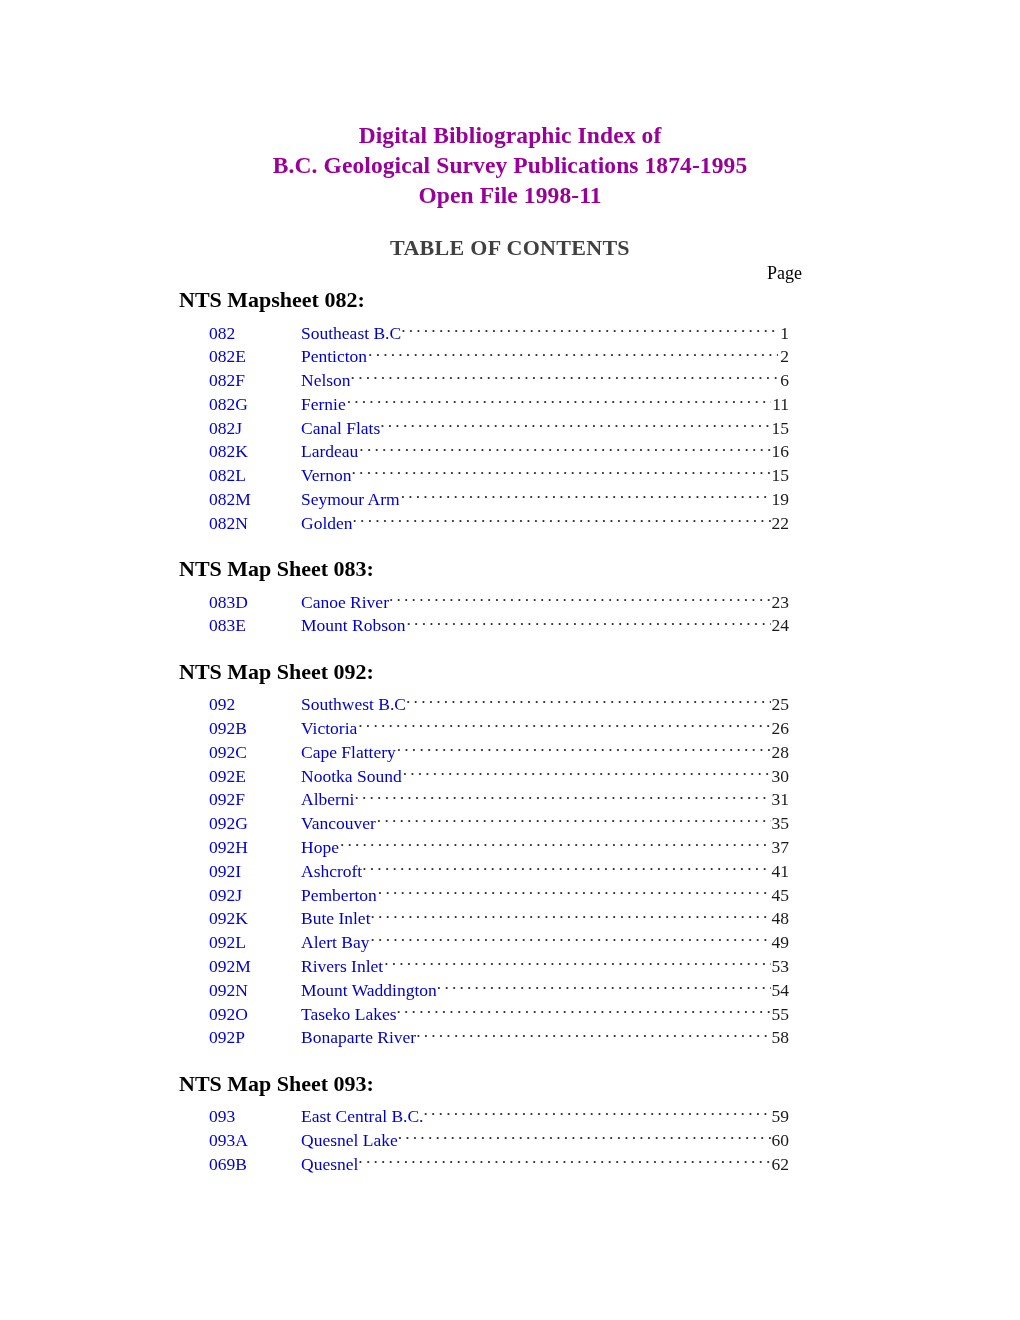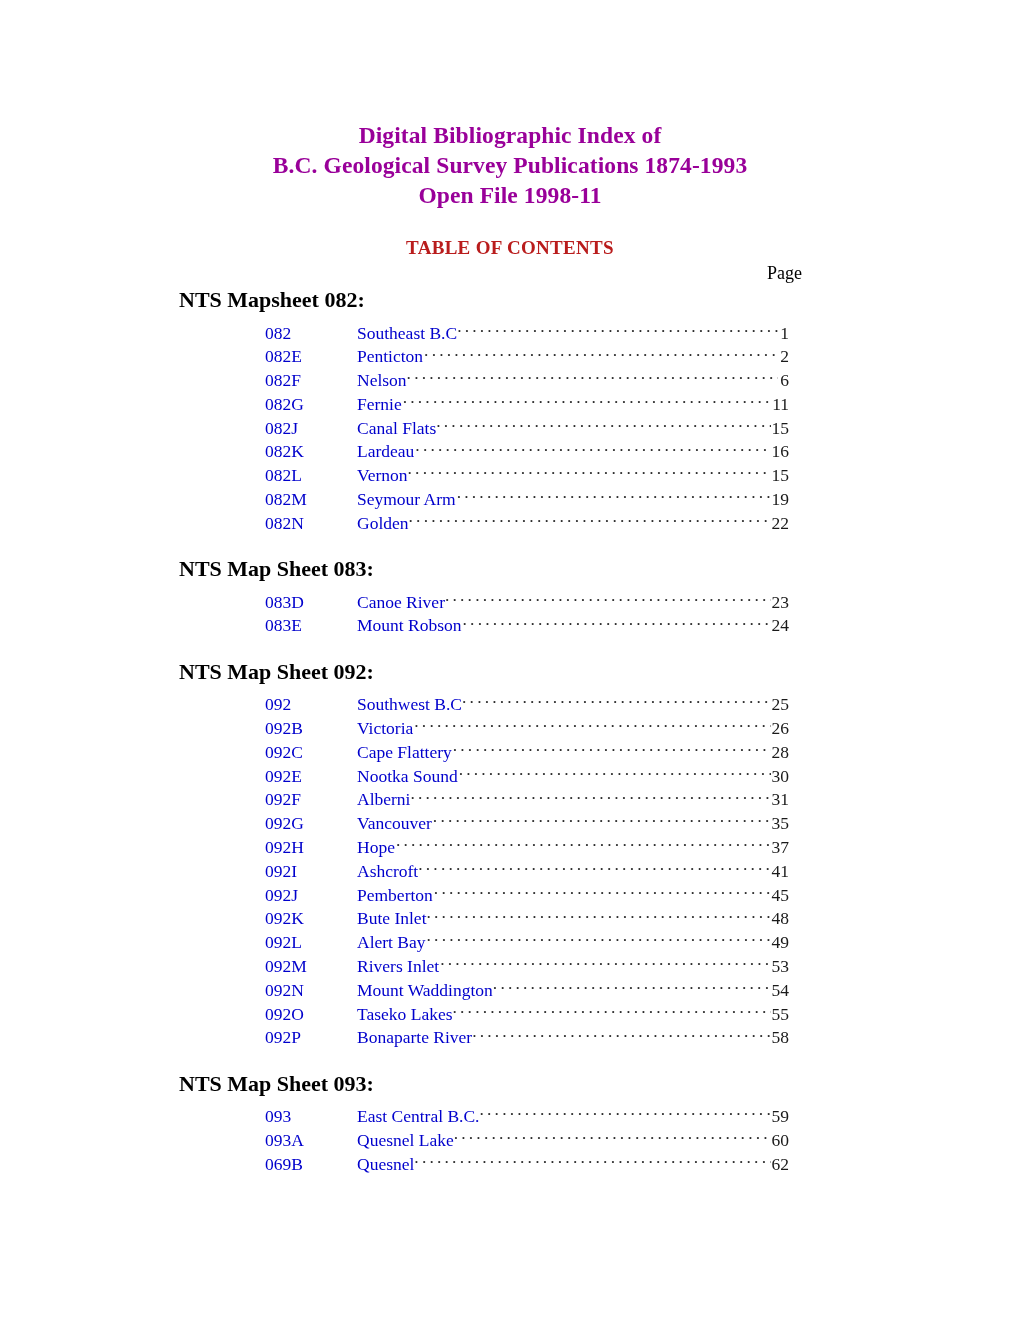--- a/index.html
+++ b/index.html
@@ -43,23 +43,23 @@
   }
 
   
   .toc-heading {
     position: absolute;
     left: 180px;
     top: 236px;
     width: 660px;
     text-align: center;
     font-weight: bold;
-    font-size: 19px;
+    font-size: 22px;
     line-height: 24px;
-    color: #b91c1c;
+    color: #404040;
     letter-spacing: 0.3px;
   }
 
   .page-label {
     position: absolute;
     left: 396px;
     top: 262px;
     width: 406px;
     text-align: right;
     font-size: 18px;
@@ -105,21 +105,21 @@
     line-height: 23.8px;
     height: 23.8px;
     color: #0000cc;
     white-space: nowrap;
   }
 
   .entry-code {
     display: inline-block;
     width: 92px;
     flex: 0 0 92px;
-    margin-left: 86px;
+    margin-left: 30px;
     color: #0000cc;
   }
 
   .entry-title {
     color: #0000cc;
     flex: 0 0 auto;
   }
 
   
   .entry-leader {
@@ -153,21 +153,21 @@
     padding-left: 0px;
   }
 </style>
 </head>
 <body>
 
 <div class="page">
 
   <div class="title-block">
     <div class="title-line">Digital Bibliographic Index of</div>
-    <div class="title-line">B.C. Geological Survey Publications 1874-1993</div>
+    <div class="title-line">B.C. Geological Survey Publications 1874-1995</div>
     <div class="title-line">Open File 1998-11</div>
   </div>
 
   <div class="toc-heading">TABLE OF CONTENTS</div>
 
   <div class="page-label">Page</div>
 
   <div class="content">
       <div class="section">
         <div class="section-heading">NTS Mapsheet  082:</div>

